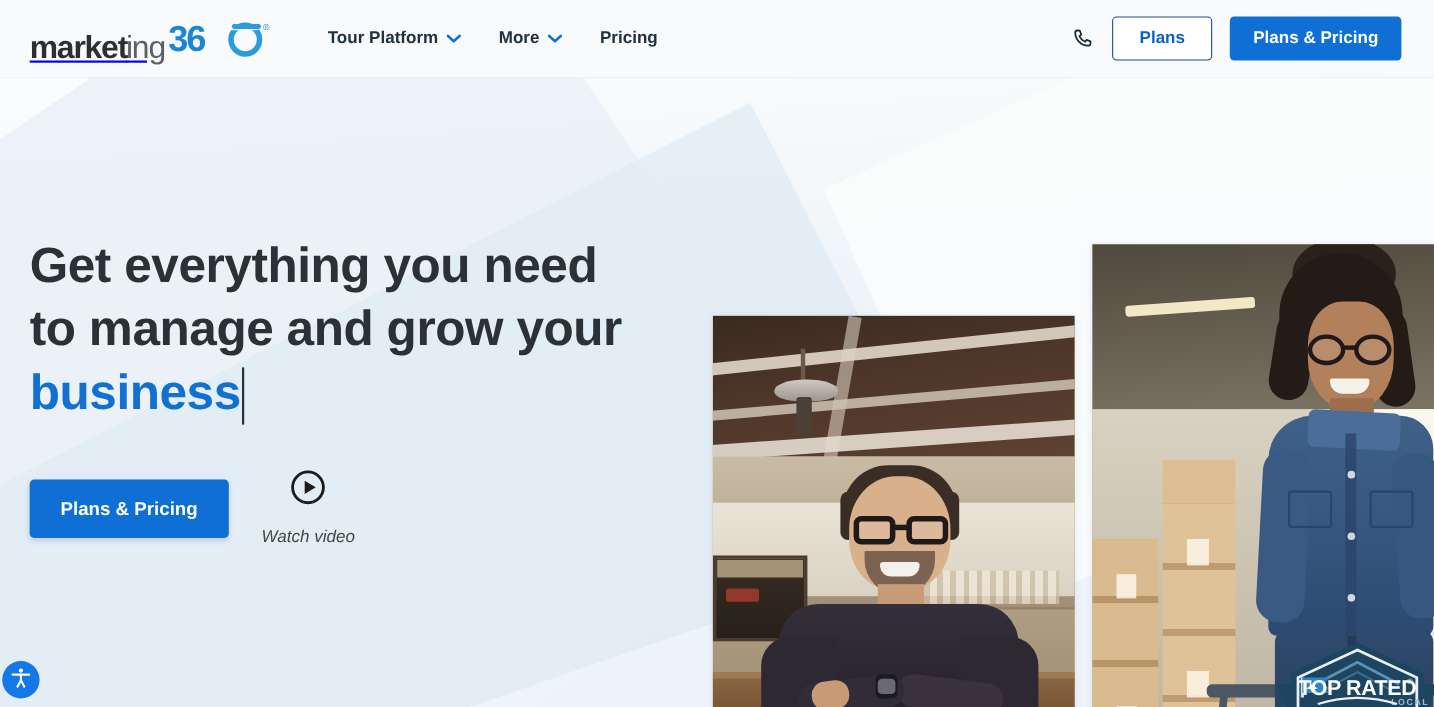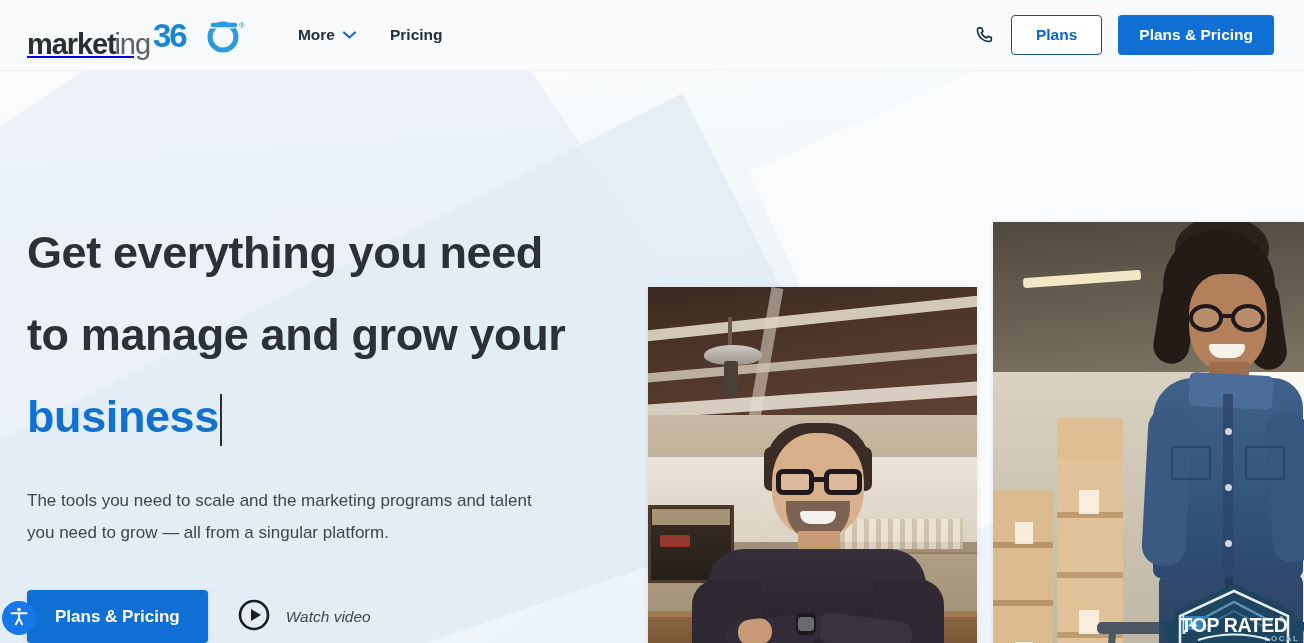--- a/index.html
+++ b/index.html
@@ -133,21 +133,21 @@
     opacity: .8;
   }
 
   .hero-inner {
     position: absolute; inset: 0;
   }
 
   .copy { position: absolute; left: 27px; top: 141px; width: 560px; }
   h1.headline {
     font-size: 45px;
-    line-height: 82px;
+    line-height: 58px;
     font-weight: bold;
     color: #2b3137;
     letter-spacing: -0.4px;
   }
   .hl-blue { color: #1270d1; }
   .caret {
     display: inline-block;
     width: 2px; height: 52px;
     background: #2b3137;
     vertical-align: -14px;
@@ -172,20 +172,21 @@
     font-size: 17px; font-weight: bold;
     padding: 18px 28px;
     cursor: pointer;
     line-height: 1;
     box-shadow: 0 2px 5px rgba(20,60,110,.16);
     white-space: nowrap;
   }
   .watch {
     display: flex; align-items: center; gap: 16px;
     cursor: pointer;
+    flex-direction: column;
   }
   .watch-label {
     font-size: 15.5px; font-style: italic; color: #3c4750;
     white-space: nowrap;
   }
 
   
   .photo {
     position: absolute;
     overflow: hidden;
@@ -336,20 +337,28 @@
         <circle cx="70" cy="17" r="13" fill="none" stroke="#2c9ade" stroke-width="5"></circle>
         <path d="M58 6 L80 6" stroke="#f9fafb" stroke-width="5" stroke-linecap="round"></path>
         <path d="M60 5 L82 5" stroke="#2c9ade" stroke-width="4.5" stroke-linecap="round"></path>
       </svg>
       <span class="logo-reg">®</span>
     </span>
   </a>
 
   <nav class="nav">
 
+    <div class="nav-item">
+      <span>Tour Platform</span>
+      <span class="chev">
+        <svg width="13" height="8" viewBox="0 0 13 8">
+            <path d="M1 1.5 L6.5 6.5 L12 1.5" fill="none" stroke="#0f6fd4" stroke-width="2.2" stroke-linecap="round" stroke-linejoin="round"></path>
+          </svg>
+      </span>
+    </div>
 
 
     <div class="nav-item">
       <span>More</span>
       <span class="chev">
         <svg width="13" height="8" viewBox="0 0 13 8">
             <path d="M1 1.5 L6.5 6.5 L12 1.5" fill="none" stroke="#0f6fd4" stroke-width="2.2" stroke-linecap="round" stroke-linejoin="round"></path>
           </svg>
       </span>
     </div>
@@ -377,21 +386,20 @@
   <div class="shape-a"></div>
   <div class="shape-b"></div>
   <div class="shape-c"></div>
   <div class="shape-d"></div>
 
   <div class="hero-inner">
 
     <div class="copy">
       <h1 class="headline"><span>Get everything you need to manage and grow your </span><span class="hl-blue">business</span><span class="caret"></span></h1>
 
-      <p class="subcopy">The tools you need to scale and the marketing programs and talent you need to grow — all from a singular platform.</p>
 
       <div class="cta-row">
         <button class="btn-plans-hero">Plans &amp; Pricing</button>
         <div class="watch">
           <span>
             <svg width="32" height="32" viewBox="0 0 32 32" aria-hidden="true">
               <circle cx="16" cy="16" r="14" fill="none" stroke="#1c1c1c" stroke-width="2.6"></circle>
               <path d="M13 10 L23 16 L13 22 Z" fill="#1c1c1c"></path>
             </svg>
           </span>

